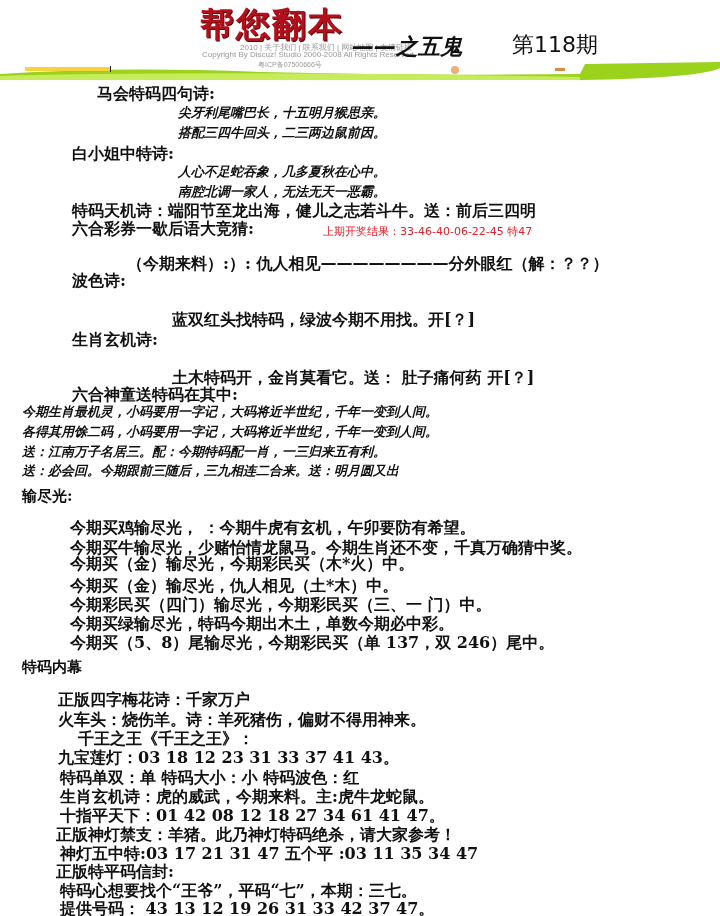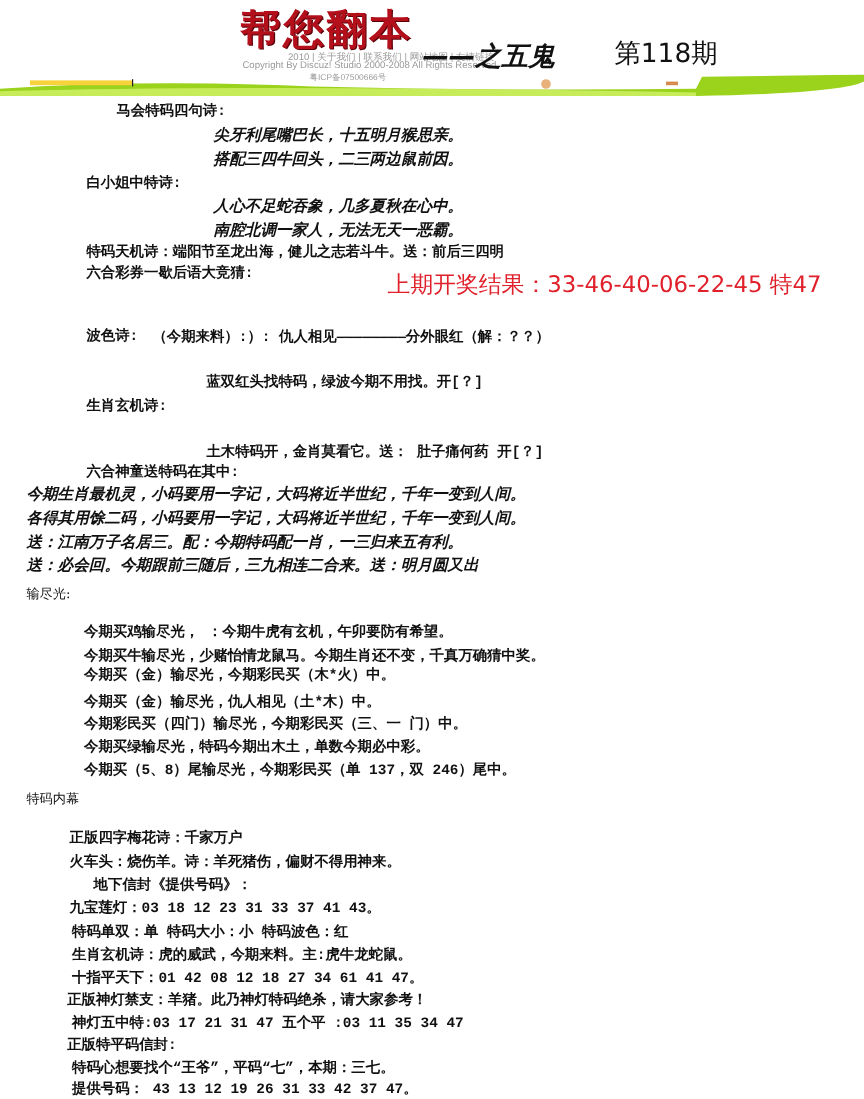--- a/index.html
+++ b/index.html
@@ -10,23 +10,23 @@
   .banner-title { left:200px; top:2px; font-size:34px; color:#b3101c; font-weight:bold;
                   letter-spacing:2px; text-shadow:1px 1px 0 #5a0008; font-family:"DejaVu Serif",serif; }
   .banner-sub { left:352px; top:32px; font-size:22px; font-weight:bold; color:#111; font-family:"DejaVu Sans",sans-serif;font-style:italic; }
   .issue { left:512px; top:30px; font-size:22px; color:#111; font-family:"DejaVu Sans",sans-serif;text-align:center; }
   .copy1 { left:208px; top:42px; font-size:8px; color:#9a9a9a; font-family:"Liberation Sans",sans-serif;margin-left:32px; }
   .copy2 { left:202px; top:50px; font-size:8px; color:#9a9a9a; font-family:"Liberation Sans",sans-serif; }
   .copy3 { left:258px; top:60px; font-size:7px; color:#9a9a9a; font-family:"Liberation Sans",sans-serif; }
   .green-bar { position:absolute; left:0; top:62px; width:720px; height:18px; }
   
   .t13 { font-size:13px; font-weight:bold;font-style:italic; }
-  .t12 { font-size:12px; font-weight:bold;font-family:Liberation Mono, monospace; }
-  .heading { font-size:11px; font-weight:normal; }
-  .red { color:#e0202a; font-family:"DejaVu Sans",sans-serif; font-size:19px; }
+  .t12 { font-size:16px; font-weight:bold; }
+  .heading { font-size:15px; font-weight:bold; }
+  .red { color:#e0202a; font-family:"DejaVu Sans",sans-serif; font-size:11px; }
 </style>
 </head>
 <body>
 
 <div class="abs banner-title">帮您翻本</div>
 <div class="abs copy1">2010 | 关于我们 | 联系我们 | 网站地图 | 友情链接</div>
 <div class="abs copy2">Copyright By Discuz! Studio 2000-2008 All Rights Reserved.</div>
 <div class="abs copy3">粤ICP备07500666号</div>
 <div class="abs banner-sub">——之五鬼</div>
 <div class="abs issue">第118期</div>
@@ -44,21 +44,21 @@
 <div class="abs t13" style="left:178px;top:104px">尖牙利尾嘴巴长，十五明月猴思亲。</div>
 <div class="abs t13" style="left:178px;top:124px">搭配三四牛回头，二三两边鼠前因。</div>
 
 <div class="abs t12" style="left:72px;top:144px">白小姐中特诗:</div>
 <div class="abs t13" style="left:178px;top:163px">人心不足蛇吞象，几多夏秋在心中。</div>
 <div class="abs t13" style="left:178px;top:183px">南腔北调一家人，无法无天一恶霸。</div>
 
 <div class="abs t12" style="left:72px;top:201px">特码天机诗：端阳节至龙出海，健儿之志若斗牛。送：前后三四明</div>
 <div class="abs t12" style="left:72px;top:219px">六合彩券一歇后语大竞猜:</div>
 <div class="abs red" style="left:323px;top:224px">上期开奖结果：33-46-40-06-22-45 特47</div>
-<div class="abs t12" style="left:127px;top:272px">（今期来料）:）: 仇人相见————————分外眼红（解：？？）</div>
+<div class="abs t12" style="left:127px;top:254px">（今期来料）:）: 仇人相见————————分外眼红（解：？？）</div>
 
 <div class="abs t12" style="left:72px;top:271px">波色诗:</div>
 <div class="abs t12" style="left:172px;top:310px">蓝双红头找特码，绿波今期不用找。开[？]</div>
 
 <div class="abs t12" style="left:72px;top:330px">生肖玄机诗:</div>
 <div class="abs t12" style="left:172px;top:368px">土木特码开，金肖莫看它。送：  肚子痛何药    开[？]</div>
 
 <div class="abs t12" style="left:72px;top:385px">六合神童送特码在其中:</div>
 <div class="abs t13" style="left:22px;top:403px">今期生肖最机灵，小码要用一字记，大码将近半世纪，千年一变到人间。</div>
 <div class="abs t13" style="left:22px;top:423px">各得其用馀二码，小码要用一字记，大码将近半世纪，千年一变到人间。</div>
@@ -70,21 +70,21 @@
 <div class="abs t12" style="left:70px;top:538px">今期买牛输尽光，少赌怡情龙鼠马。今期生肖还不变，千真万确猜中奖。</div>
 <div class="abs t12" style="left:70px;top:554px">今期买（金）输尽光，今期彩民买（木*火）中。</div>
 <div class="abs t12" style="left:70px;top:576px">今期买（金）输尽光，仇人相见（土*木）中。</div>
 <div class="abs t12" style="left:70px;top:595px">今期彩民买（四门）输尽光，今期彩民买（三、一 门）中。</div>
 <div class="abs t12" style="left:70px;top:614px">今期买绿输尽光，特码今期出木土，单数今期必中彩。</div>
 <div class="abs t12" style="left:70px;top:633px">今期买（5、8）尾输尽光，今期彩民买（单 137，双 246）尾中。</div>
 
 <div class="abs heading" style="left:22px;top:658px">特码内幕</div>
 <div class="abs t12" style="left:58px;top:690px">正版四字梅花诗：千家万户</div>
 <div class="abs t12" style="left:58px;top:710px">火车头：烧伤羊。诗：羊死猪伤，偏财不得用神来。</div>
-<div class="abs t12" style="left:78px;top:729px">地下信封《提供号码》：</div>
+<div class="abs t12" style="left:78px;top:729px">千王之王《千王之王》：</div>
 <div class="abs t12" style="left:58px;top:748px">九宝莲灯：03   18  12   23   31   33   37 41 43。</div>
 <div class="abs t12" style="left:60px;top:768px">特码单双：单  特码大小：小 特码波色：红</div>
 <div class="abs t12" style="left:60px;top:787px">生肖玄机诗：虎的威武，今期来料。主:虎牛龙蛇鼠。</div>
 <div class="abs t12" style="left:60px;top:806px">十指平天下：01 42 08 12 18 27 34 61 41 47。</div>
 <div class="abs t12" style="left:56px;top:825px">正版神灯禁支：羊猪。此乃神灯特码绝杀，请大家参考！</div>
 <div class="abs t12" style="left:60px;top:844px">神灯五中特:03 17 21 31 47 五个平  :03 11 35 34 47</div>
 <div class="abs t12" style="left:56px;top:862px">正版特平码信封:</div>
 <div class="abs t12" style="left:60px;top:881px">特码心想要找个“王爷”，平码“七”，本期：三七。</div>
 <div class="abs t12" style="left:60px;top:899px">提供号码：  43 13 12 19 26 31 33 42 37 47。</div>
 

